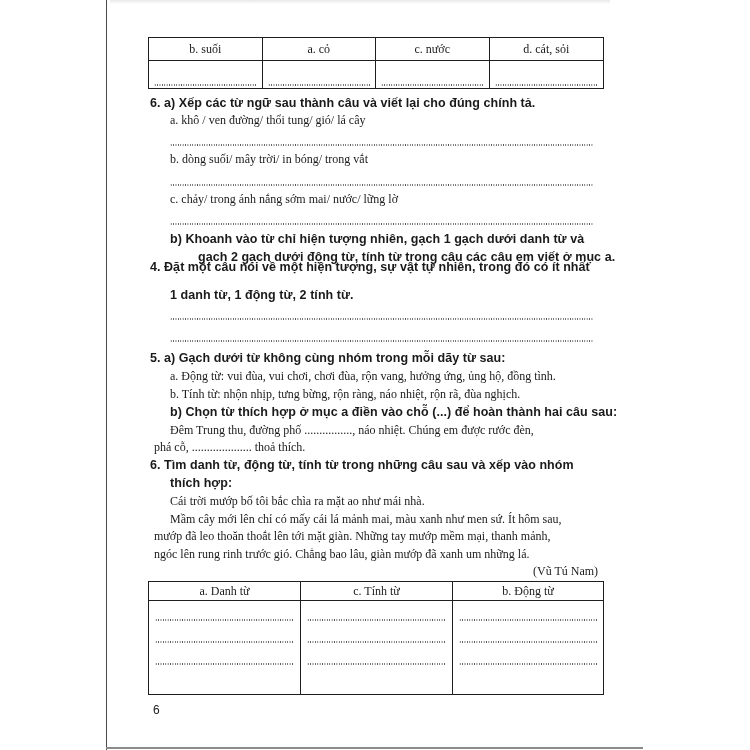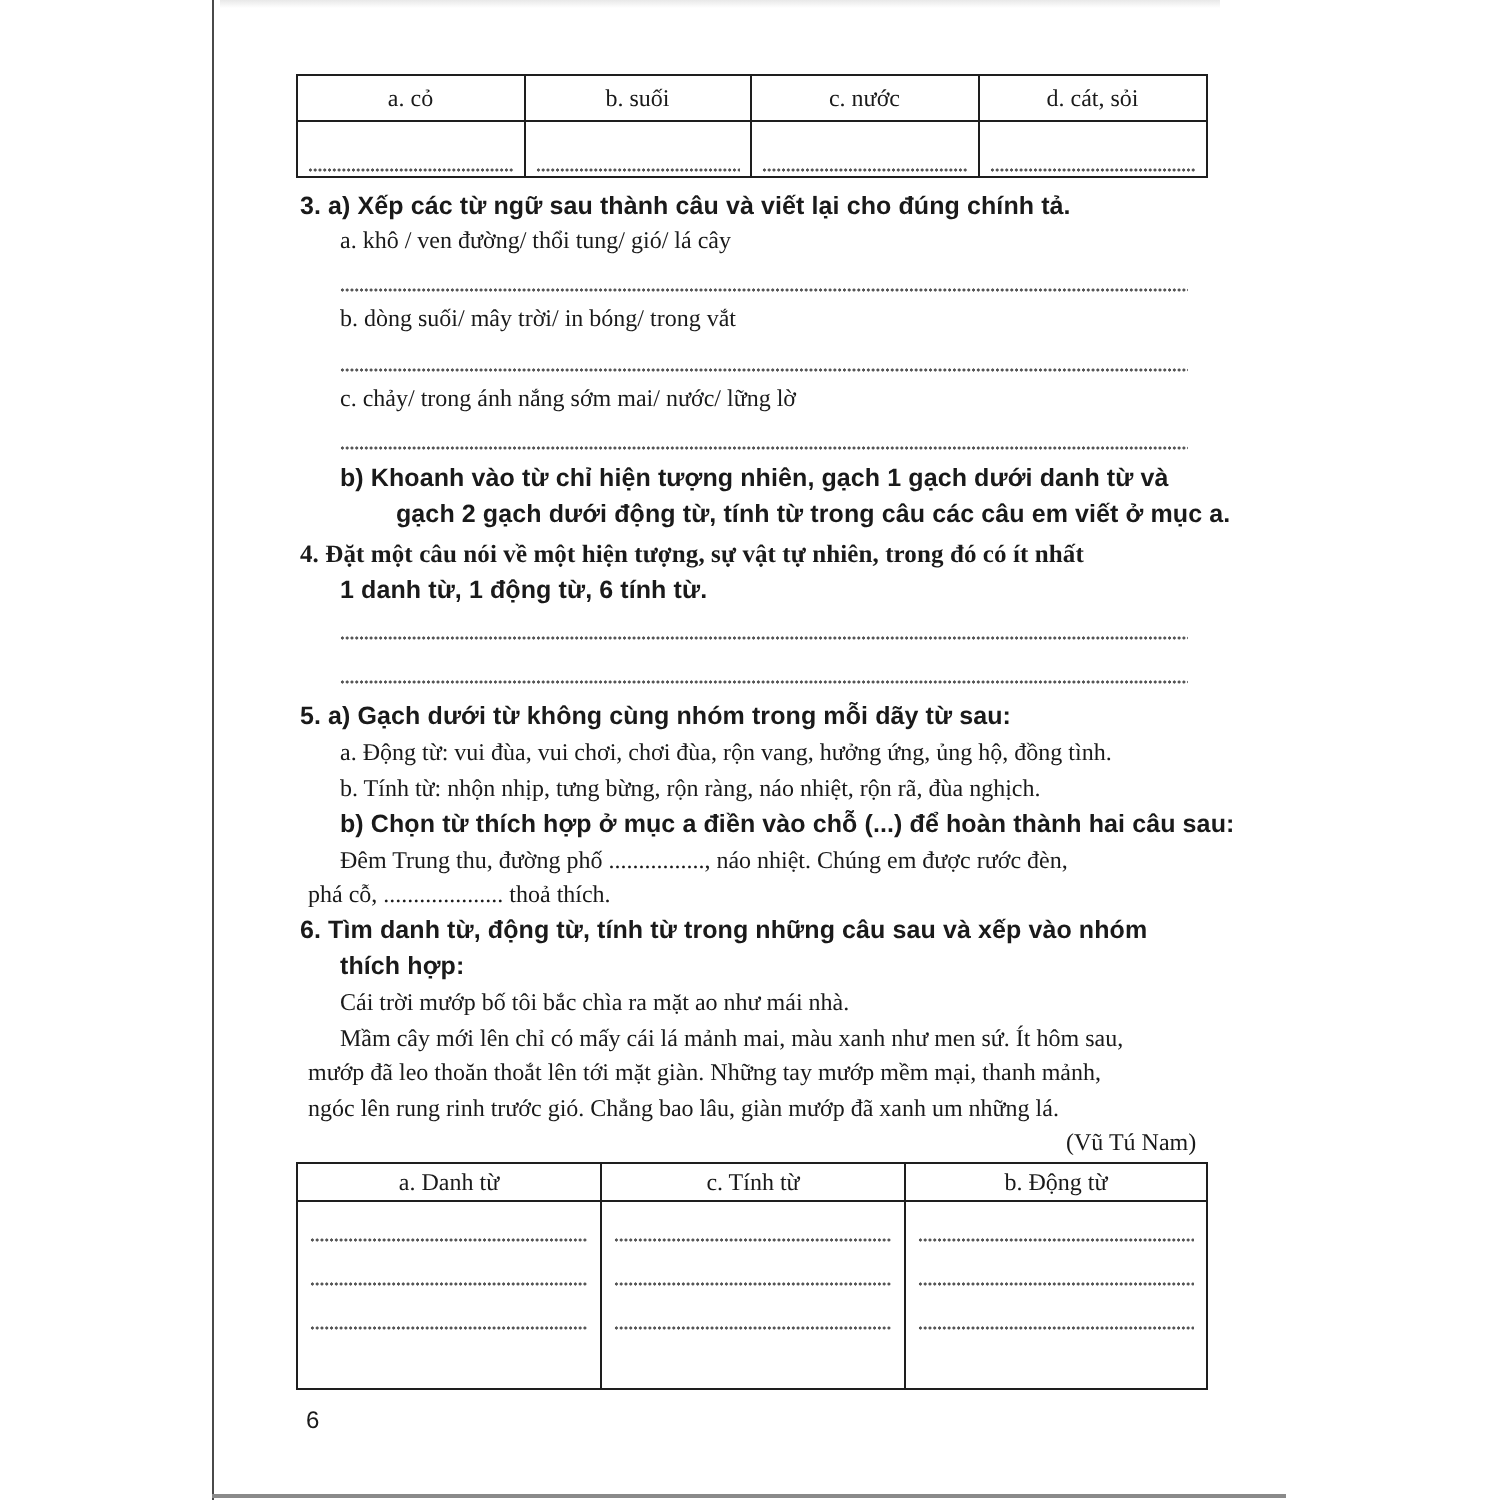--- a/index.html
+++ b/index.html
@@ -61,50 +61,50 @@
   .page-number { position: absolute; left: 153px; top: 703px; font-family: "Liberation Sans", sans-serif; font-size: 12px; }
 </style>
 </head>
 <body>
 
 <div class="page-shadow"></div>
 <div class="page-left-border"></div>
 <div class="page-bottom-border"></div>
 
 <div class="tbl1">
+  <div class="cell hcell serif">b. suối</div>
   <div class="cell hcell serif">a. cỏ</div>
-  <div class="cell hcell serif">b. suối</div>
   <div class="cell hcell serif">c. nước</div>
   <div class="cell hcell serif">d. cát, sỏi</div>
   <div class="cell dcell">
       <div class="dots"></div>
     </div>
   <div class="cell dcell">
       <div class="dots"></div>
     </div>
   <div class="cell dcell">
       <div class="dots"></div>
     </div>
   <div class="cell dcell">
       <div class="dots"></div>
     </div>
 </div>
 
-<div class="abs sans q-head" style="left:150px; top:96px;">3. a) Xếp các từ ngữ sau thành câu và viết lại cho đúng chính tả.</div>
+<div class="abs sans q-head" style="left:150px; top:96px;">6. a) Xếp các từ ngữ sau thành câu và viết lại cho đúng chính tả.</div>
 <div class="abs serif item" style="left:170px; top:113px;">a. khô / ven đường/ thổi tung/ gió/ lá cây</div>
 <div class="dots answer-line" style="top:144px;"></div>
 <div class="abs serif item" style="left:170px; top:152px;">b. dòng suối/ mây trời/ in bóng/ trong vắt</div>
 <div class="dots answer-line" style="top:184px;"></div>
 <div class="abs serif item" style="left:170px; top:192px;">c. chảy/ trong ánh nắng sớm mai/ nước/ lững lờ</div>
 <div class="dots answer-line" style="top:223px;"></div>
 <div class="abs sans q-head" style="left:170px; top:232px;">b) Khoanh vào từ chỉ hiện tượng nhiên, gạch 1 gạch dưới danh từ và</div>
 <div class="abs sans q-head" style="left:170px; top:250px;margin-left:28px;">gạch 2 gạch dưới động từ, tính từ trong câu các câu em viết ở mục a.</div>
 
-<div class="abs sans q-head" style="left:150px; top:270px;font-family:Liberation Serif, serif;">4. Đặt một câu nói về một hiện tượng, sự vật tự nhiên, trong đó có ít nhất</div>
-<div class="abs sans q-head" style="left:170px; top:288px;">1 danh từ, 1 động từ, 6 tính từ.</div>
+<div class="abs sans q-head" style="left:150px; top:260px;">4. Đặt một câu nói về một hiện tượng, sự vật tự nhiên, trong đó có ít nhất</div>
+<div class="abs sans q-head" style="left:170px; top:288px;">1 danh từ, 1 động từ, 2 tính từ.</div>
 <div class="dots answer-line" style="top:318px;"></div>
 <div class="dots answer-line" style="top:340px;"></div>
 
 <div class="abs sans q-head" style="left:150px; top:351px;">5. a) Gạch dưới từ không cùng nhóm trong mỗi dãy từ sau:</div>
 <div class="abs serif item" style="left:170px; top:369px;">a. Động từ: vui đùa, vui chơi, chơi đùa, rộn vang, hưởng ứng, ủng hộ, đồng tình.</div>
 <div class="abs serif item" style="left:170px; top:387px;">b. Tính từ: nhộn nhịp, tưng bừng, rộn ràng, náo nhiệt, rộn rã, đùa nghịch.</div>
 <div class="abs sans q-head" style="left:170px; top:405px;">b) Chọn từ thích hợp ở mục a điền vào chỗ (...) để hoàn thành hai câu sau:</div>
 <div class="abs serif para" style="left:170px; top:423px;">Đêm Trung thu, đường phố ................, náo nhiệt. Chúng em được rước đèn,</div>
 <div class="abs serif para" style="left:154px; top:440px;">phá cỗ, .................... thoả thích.</div>
 

